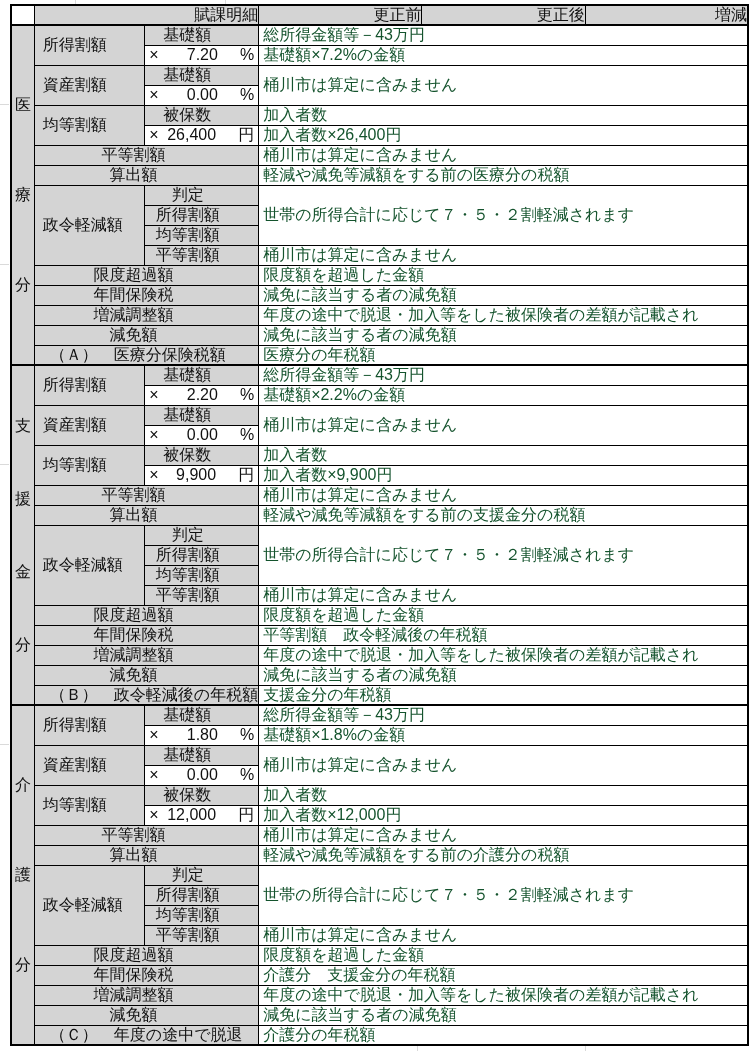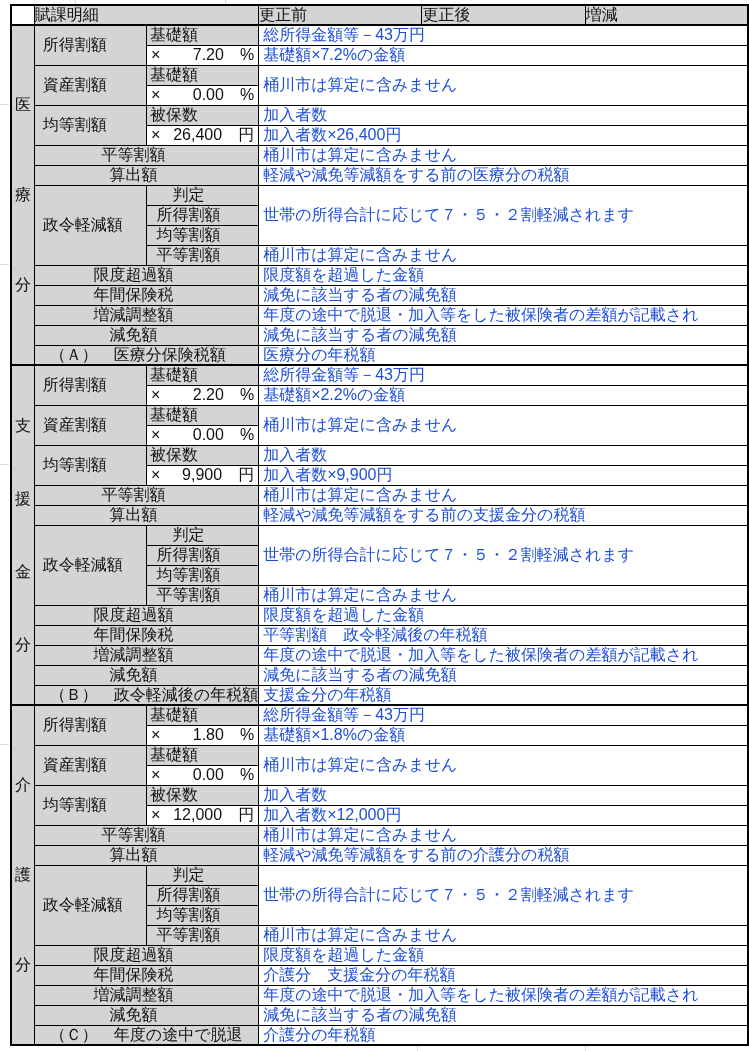--- a/index.html
+++ b/index.html
@@ -12,31 +12,31 @@
   table{border-collapse:collapse;table-layout:fixed;border:2px solid #000;}
   td{
     border:1px solid #000;height:20px;padding:0;
     font-size:16px;line-height:18px;color:#101010;
     overflow:hidden;white-space:nowrap;vertical-align:middle;
     box-sizing:border-box;
   }
   tr.sec-start td{border-top:2px solid #000;}
   .gray{background:#d4d4d4;}
   .white{background:#ffffff;}
-  .hdr{text-align:left;}
+  .hdr{text-align:right;}
   .seccell{padding:0;}
   .vstack{display:flex;flex-direction:column;align-items:center;justify-content:center;height:100%;}
   .lab2{padding-left:8px;}
-  .lab3{padding-left:3px;}
+  .lab3{padding-left:18px;}
   .sub{text-align:center;padding-right:28px;}
   .labfull{text-align:center;padding-right:26px;}
   .labtotal{padding-left:15px;}
   .ratewrap{display:flex;align-items:center;width:100%;padding:0 4px;box-sizing:border-box;}
-  .ratewrap .num{flex:1;text-align:right;margin-right:16px;}
-  .data{color:#1d4ed8;padding-left:4px;background:#fff;}
+  .ratewrap .num{flex:1;text-align:right;margin-right:22px;}
+  .data{color:#14532d;padding-left:4px;background:#fff;}
   
   .gl{position:absolute;background:#dadada;}
   .gl.h{height:1px;}
   .gl.v{width:1px;}
 </style>
 </head>
 <body>
 
 <div class="gl v" style="left:75px;top:0;height:4px;"></div>
 <div class="gl v" style="left:225px;top:0;height:4px;"></div>

